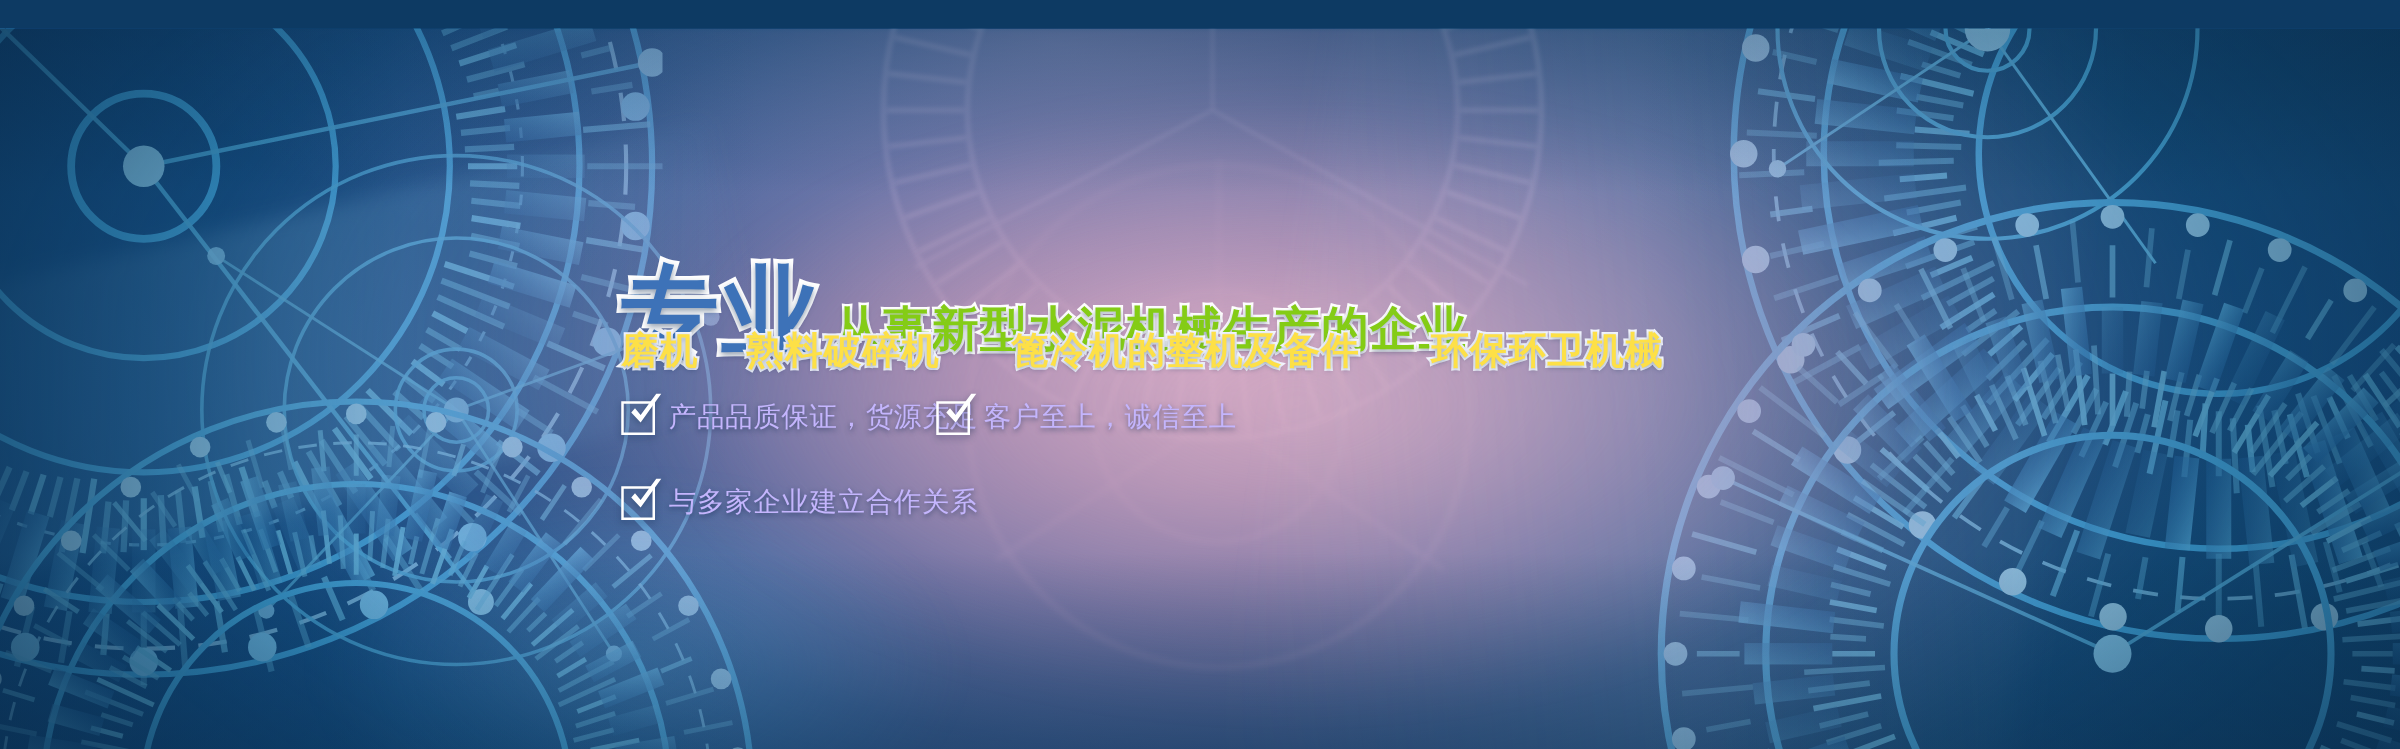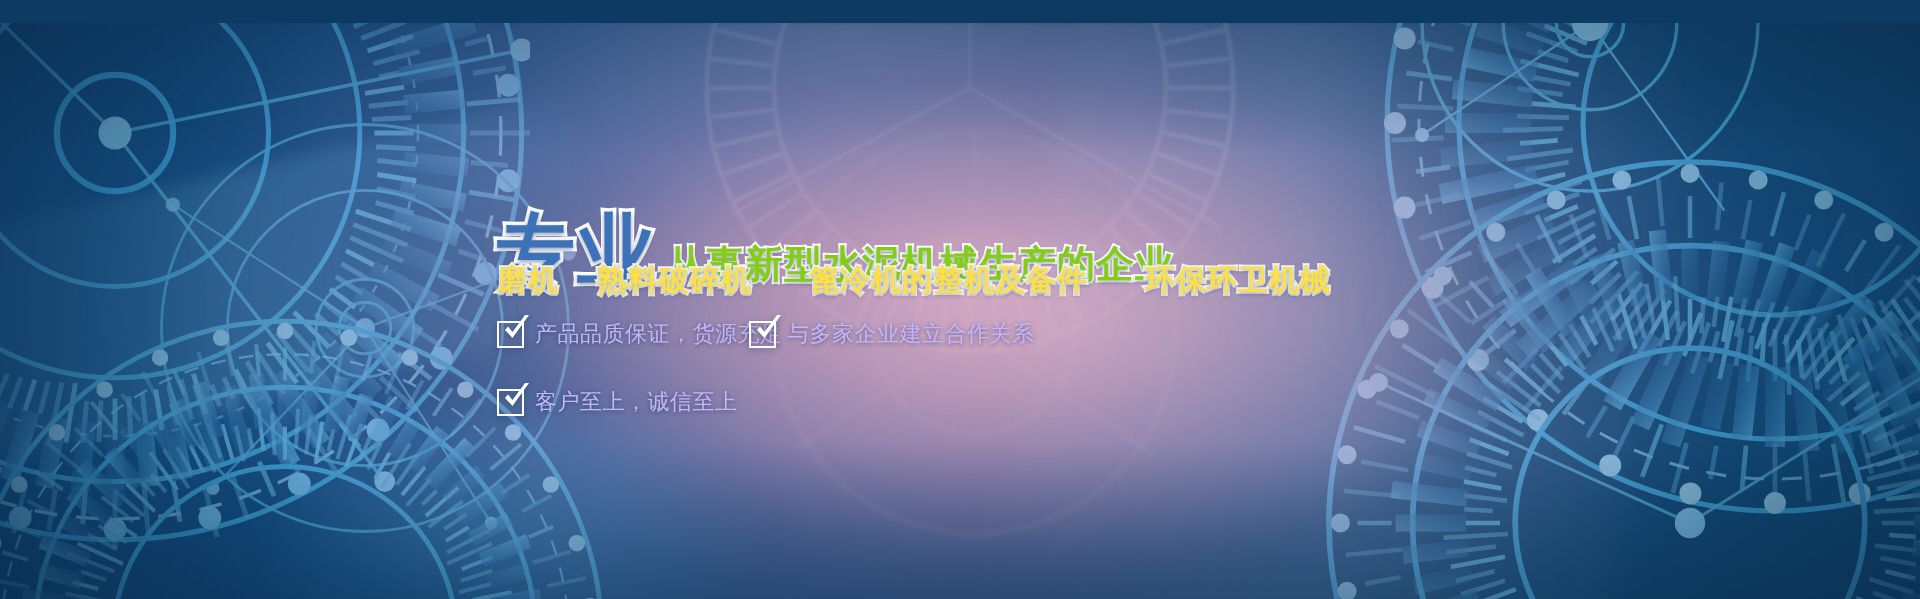--- a/index.html
+++ b/index.html
@@ -1484,28 +1484,28 @@
         </span>
         <span class="feature-label">产品品质保证，货源充足</span>
       </div>
 
       <div class="feature-item">
         <span class="check-box">
           <svg class="tick" viewBox="0 0 31 31">
             <path d="M4 17 L11.5 25 L28 2 L24 2 L11.5 19 L7 13.5 Z" fill="#ffffff"></path>
           </svg>
         </span>
-        <span class="feature-label">与多家企业建立合作关系</span>
+        <span class="feature-label">客户至上，诚信至上</span>
       </div>
 
       <div class="feature-item">
         <span class="check-box">
           <svg class="tick" viewBox="0 0 31 31">
             <path d="M4 17 L11.5 25 L28 2 L24 2 L11.5 19 L7 13.5 Z" fill="#ffffff"></path>
           </svg>
         </span>
-        <span class="feature-label">客户至上，诚信至上</span>
+        <span class="feature-label">与多家企业建立合作关系</span>
       </div>
 
 
     </div>
   </div>
 </div>
 
 </body></html>

